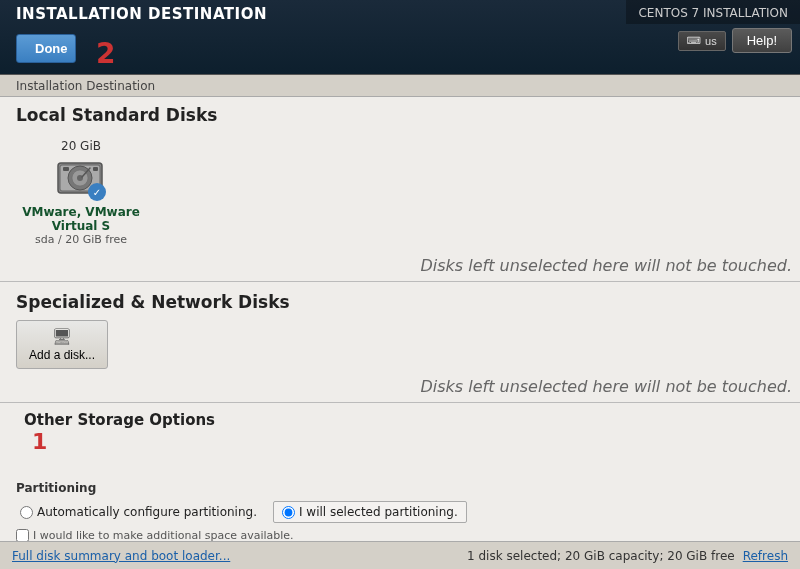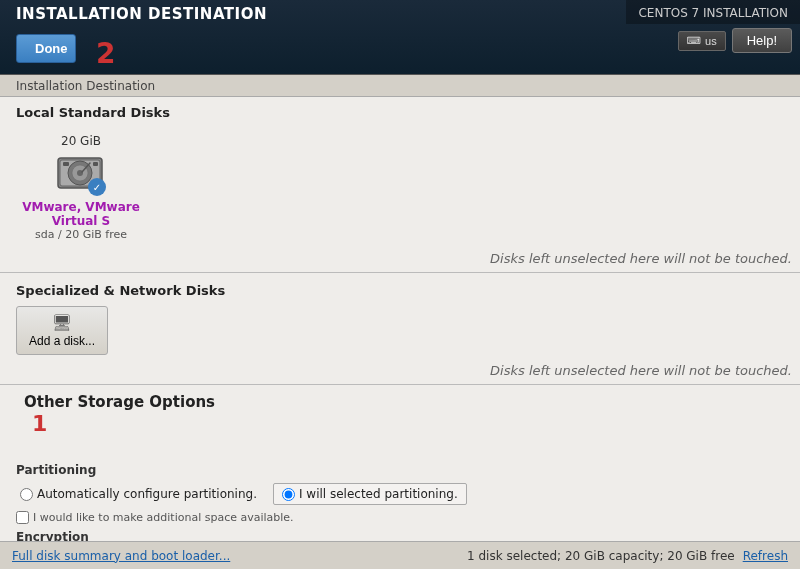--- a/index.html
+++ b/index.html
@@ -117,21 +117,21 @@
       height: calc(569px - 75px - 22px);
       overflow: hidden;
       position: relative;
     }
 
     .section {
       padding: 8px 16px 4px 16px;
     }
 
     .section-title {
-      font-size: 13px;
+      font-size: 17px;
       font-weight: bold;
       color: #222;
       margin-bottom: 8px;
     }
 
     
     .disk-item {
       display: flex;
       flex-direction: column;
       align-items: center;
@@ -164,32 +164,32 @@
       border-radius: 50%;
       display: flex;
       align-items: center;
       justify-content: center;
       color: white;
       font-size: 10px;
       font-weight: bold;
     }
     .disk-name {
       font-size: 12px;
-      color: #a21caf;
+      color: #14532d;
       font-weight: bold;
       text-align: center;
     }
     .disk-info {
       font-size: 11px;
       color: #555;
     }
 
     .note-right {
       text-align: right;
-      font-size: 13px;
+      font-size: 16px;
       color: #666;
       padding-right: 8px;
       padding-bottom: 4px;
       font-style: italic;
     }
 
     
     .add-disk-btn {
       background: linear-gradient(180deg, #e8e8e6 0%, #d4d0c8 100%);
       border: 1px solid #aaa;

